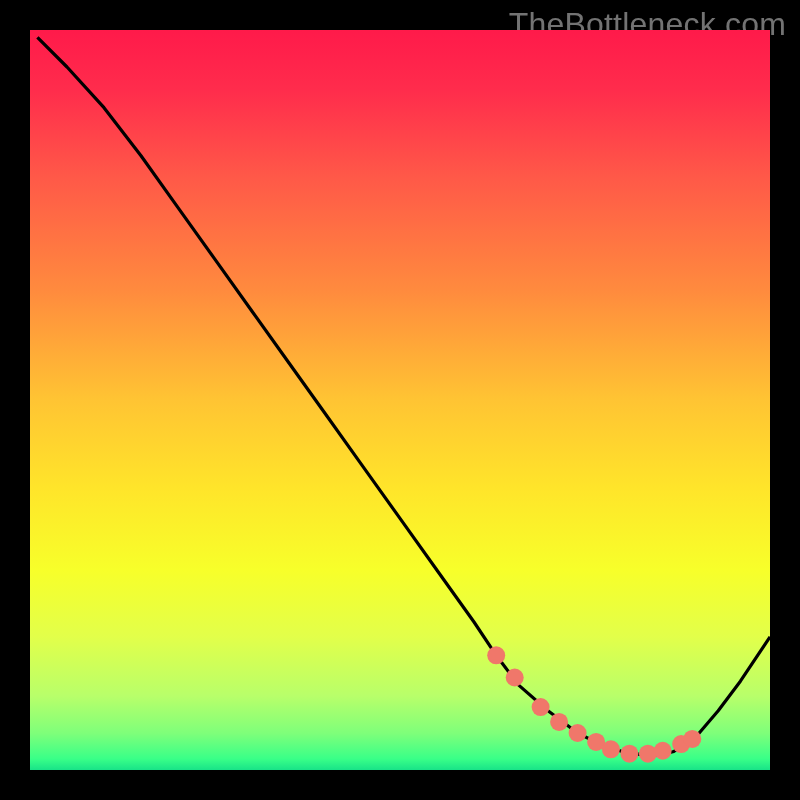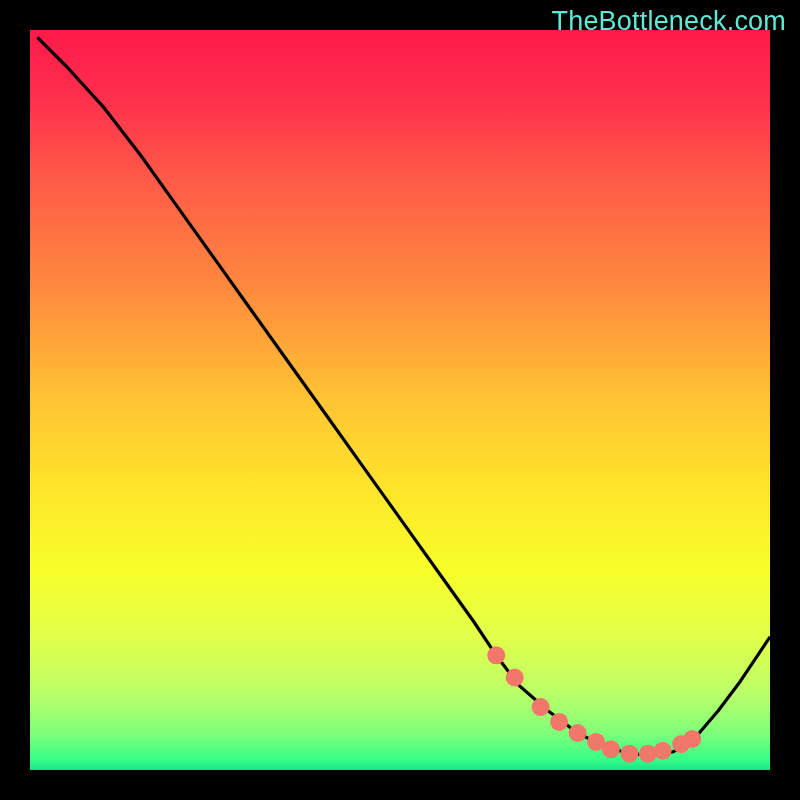--- a/index.html
+++ b/index.html
@@ -22,22 +22,22 @@
     left: 30px;
     top: 30px;
     width: 740px;
     height: 740px;
     overflow: hidden;
   }
   .watermark {
     position: absolute;
     top: 6px;
     right: 14px;
-    color: #5eead4;
-    font-size: 27px;
+    color: #737373;
+    font-size: 32px;
     font-weight: 400;
     letter-spacing: .2px;
     user-select: none;
   }
   svg {
     display: block;
   }
 </style>
 </head>
 <body>

